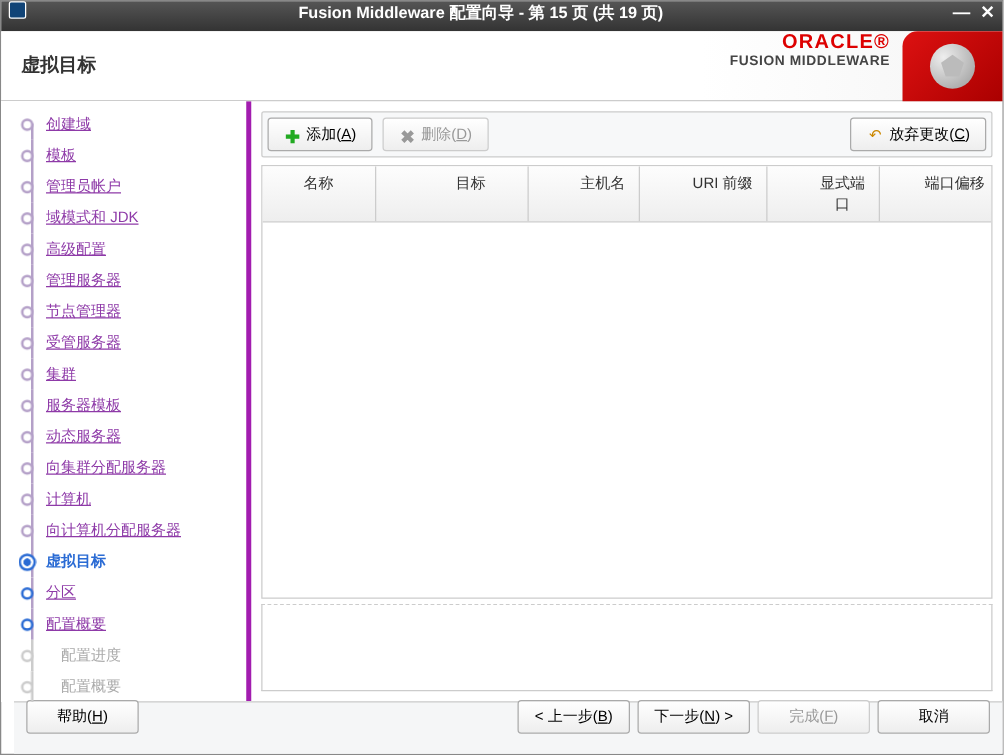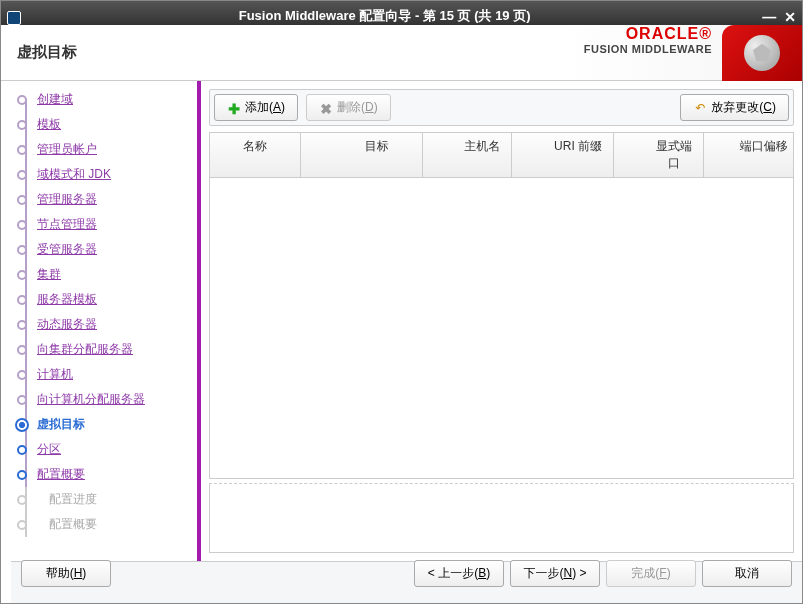--- a/index.html
+++ b/index.html
@@ -1,20 +1,20 @@
 <!DOCTYPE html>
 <html><head>
 <meta charset="utf-8">
 <style>
   * { box-sizing: border-box; margin: 0; padding: 0; }
   body { font-family: "Microsoft YaHei", Arial, sans-serif; font-size: 12px; background: #fff; }
   .window { width: 803px; height: 604px; display: flex; flex-direction: column; border: 1px solid #888; }
   .titlebar {
     height: 24px; background: linear-gradient(to bottom, #555, #333);
-    color: #fff; display: flex; align-items: flex-end; padding: 0 6px;
+    color: #fff; display: flex; align-items: flex-start; padding: 0 6px;
     font-weight: bold; font-size: 13px;
   }
   .titlebar-icon {
     width: 14px; height: 14px; border-radius: 2px;
     background: #147; margin-right: 6px; border:1px solid #fff;
   }
   .titlebar-title { flex: 1; text-align: center; padding-right: 20px;}
   .titlebar-buttons { display: flex; gap: 8px; font-size: 14px; }
   .titlebar-buttons span { cursor: pointer; font-weight: bold; }
   .header {
@@ -153,20 +153,24 @@
           <div class="step-dot"></div>
           <span class="step-label"><a href="#">模板</a></span>
         </div>
         <div class="step done">
           <div class="step-dot"></div>
           <span class="step-label"><a href="#">管理员帐户</a></span>
         </div>
         <div class="step done">
           <div class="step-dot"></div>
           <span class="step-label"><a href="#">域模式和 JDK</a></span>
+        </div>
+        <div class="step done">
+          <div class="step-dot"></div>
+          <span class="step-label"><a href="#">高级配置</a></span>
         </div>
         <div class="step done">
           <div class="step-dot"></div>
           <span class="step-label"><a href="#">管理服务器</a></span>
         </div>
         <div class="step done">
           <div class="step-dot"></div>
           <span class="step-label"><a href="#">节点管理器</a></span>
         </div>
         <div class="step done">

